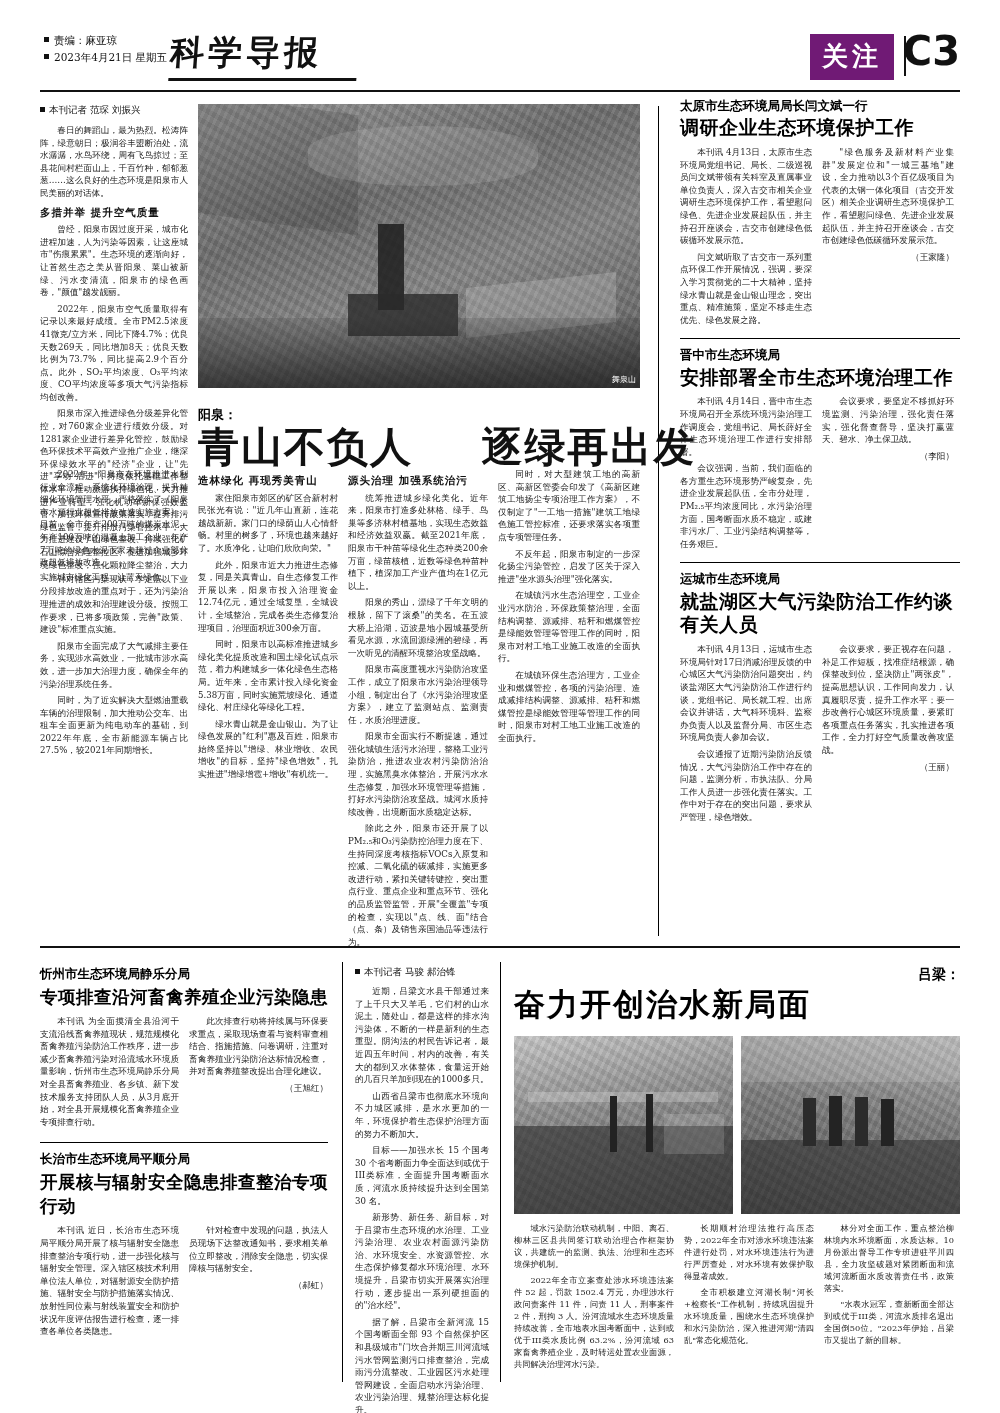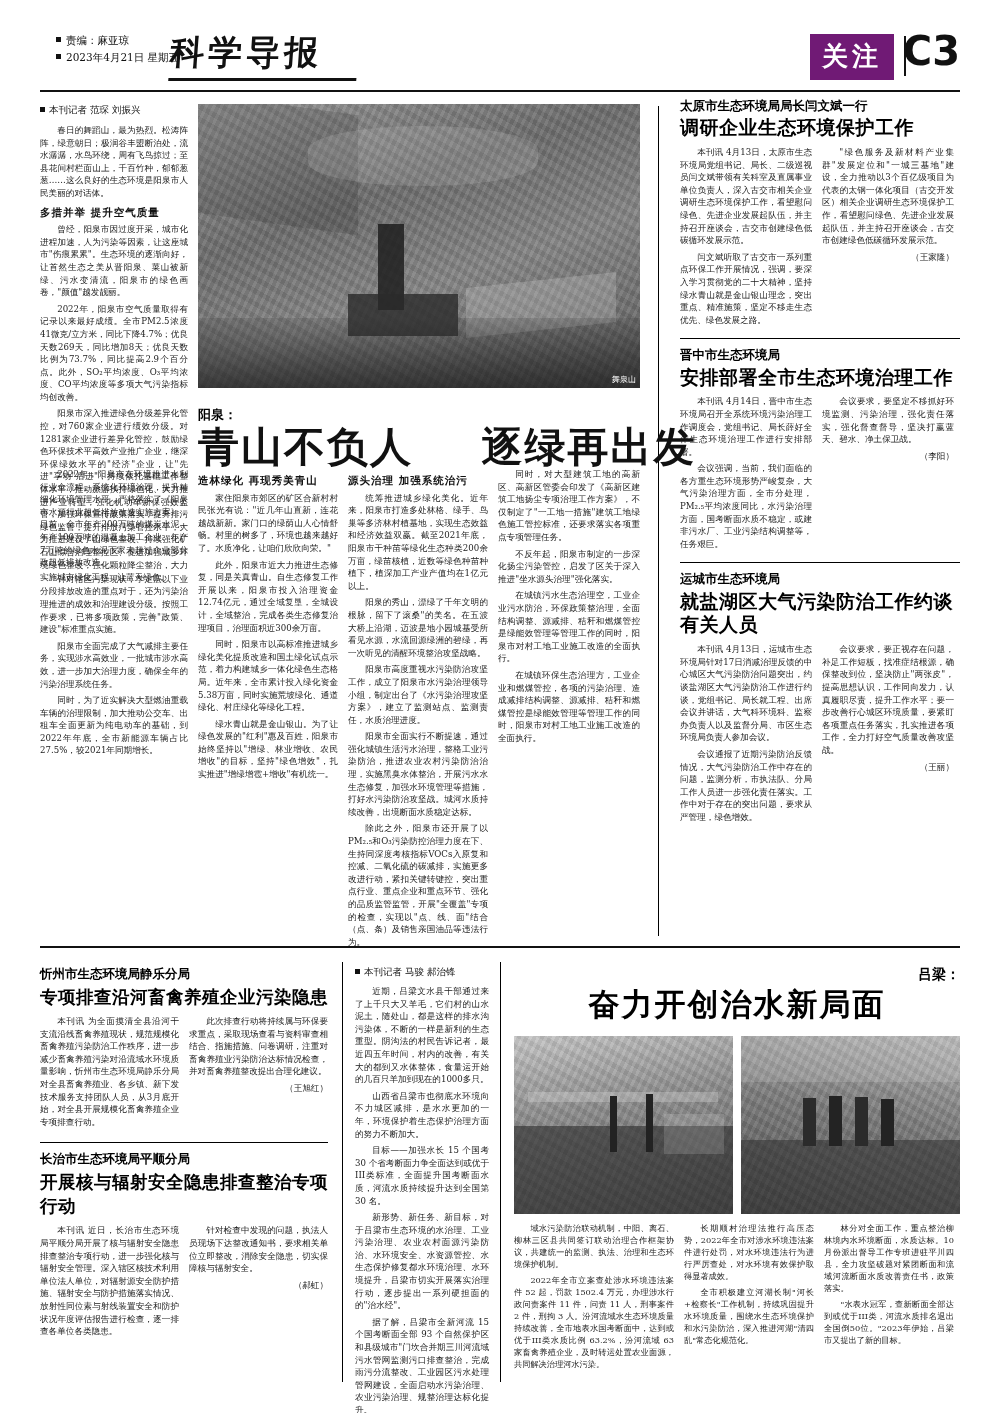--- a/index.html
+++ b/index.html
@@ -2,21 +2,21 @@
 <html><head>
 <meta charset="utf-8">
 <style>
   html,body{margin:0;padding:0;background:#d9d9d9;}
   body{font-family:"Liberation Serif","DejaVu Serif",serif;}
   .page{width:1000px;height:1413px;background:#fff;position:relative;overflow:hidden;}
   .inner{position:absolute;left:40px;top:28px;width:920px;height:1360px;}
 
   
   .masthead{position:relative;height:62px;border-bottom:none;}
-  .edit-info{position:absolute;left:16px;top:4px;font-size:10.5px;line-height:17px;color:#111;}
+  .edit-info{position:absolute;left:4px;top:4px;font-size:10.5px;line-height:17px;color:#111;}
   .edit-info div{white-space:nowrap;}
   .edit-info .sq{display:inline-block;width:5px;height:5px;background:#111;margin-right:5px;vertical-align:2px;}
   .paper-title{position:absolute;left:130px;top:2px;font-size:34px;font-weight:bold;letter-spacing:4px;
     font-family:"DejaVu Serif",serif;color:#111;transform:skewX(-4deg);}
   .paper-title .u{display:block;width:188px;height:3px;background:#111;margin-top:2px;}
   .sectionbox{position:absolute;right:66px;top:6px;background:#701a75;color:#fff;font-size:26px;
     font-weight:bold;letter-spacing:4px;padding:5px 12px 6px;font-family:"DejaVu Serif",serif;}
   .pagenum{position:absolute;right:0;top:0;font-size:40px;font-weight:bold;color:#111;
     font-family:"DejaVu Sans",sans-serif;}
   .sep-v{position:absolute;right:54px;top:8px;width:2px;height:40px;background:#111;}
@@ -45,21 +45,21 @@
   .rightcol{position:absolute;left:640px;top:0;width:280px;}
   .r-kicker{font-size:12.5px;font-weight:bold;line-height:1.3;margin-bottom:2px;}
   .r-title{font-size:19px;font-weight:bold;letter-spacing:.5px;line-height:1.25;margin-bottom:6px;}
   .sign{text-align:right;font-size:8.6px;margin-top:3px;}
 
   
   .bottom-area{position:absolute;left:0;top:930px;width:920px;height:430px;}
   .b-kicker{font-size:12.5px;font-weight:bold;margin-bottom:2px;}
   .b-title{font-size:17.5px;font-weight:bold;letter-spacing:.5px;margin-bottom:6px;}
   .lv-title{font-size:14px;font-weight:bold;text-align:right;margin-bottom:0;}
-  .lv-big{font-size:31px;font-weight:bold;letter-spacing:2px;text-align:center;white-space:nowrap;}
+  .lv-big{font-size:31px;font-weight:bold;letter-spacing:2px;text-align:left;white-space:nowrap;}
   .cap-s{font-size:8.2px;line-height:12px;text-align:justify;}
   .hr-thin{height:1px;background:#000;width:100%;}
 
   
   .ph-grad{position:absolute;inset:0;background:
      linear-gradient(160deg,#9a9a9a 0%,#6e6e6e 35%,#868686 60%,#5d5d5d 100%);}
   .ph-noise{position:absolute;inset:0;opacity:.55;background:
     repeating-linear-gradient(115deg, rgba(255,255,255,.10) 0 3px, rgba(0,0,0,.10) 3px 7px),
     repeating-linear-gradient(30deg, rgba(0,0,0,.10) 0 5px, rgba(255,255,255,.07) 5px 11px);}
   .ph-dark{position:absolute;background:rgba(40,40,40,.55);}
@@ -175,21 +175,21 @@
       </div>
 
       <div class="hr-thin" style="margin:8px 0 8px;"></div>
 
       <div>
         <div class="r-kicker cn">晋中市生态环境局</div>
         <div class="r-title cn">安排部署全市生态环境治理工作</div>
         <div style="display:flex;gap:10px;">
           <div class="body-col" style="width:132px;">
             <p>本刊讯 4月14日，晋中市生态环境局召开全系统环境污染治理工作调度会，党组书记、局长薛好全作生态环境治理工作进行安排部署。</p>
-            <p>会议强调，当前，我们面临的各方重生态环境形势严峻复杂，大气污染治理方面，全市分处理，PM₂.₅平均浓度同比，水污染治理方面，国考断面水质不稳定，或建非污水厂、工业污染结构调整等，任务艰巨。</p>
+            <p>会议强调，当前，我们面临的各方重生态环境形势严峻复杂，先进企业发展起队伍，全市分处理，PM₂.₅平均浓度同比，水污染治理方面，国考断面水质不稳定，或建非污水厂、工业污染结构调整等，任务艰巨。</p>
           </div>
           <div class="body-col" style="width:132px;">
             <p>会议要求，要坚定不移抓好环境监测、污染治理，强化责任落实，强化督查督导，坚决打赢蓝天、碧水、净土保卫战。</p>
             <div class="sign cn">（李阳）</div>
           </div>
         </div>
       </div>
 
       <div class="hr-thin" style="margin:8px 0 8px;"></div>
 

